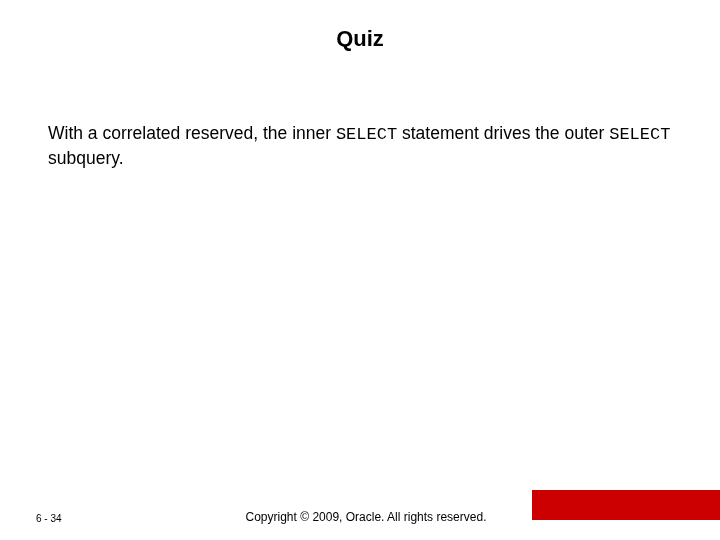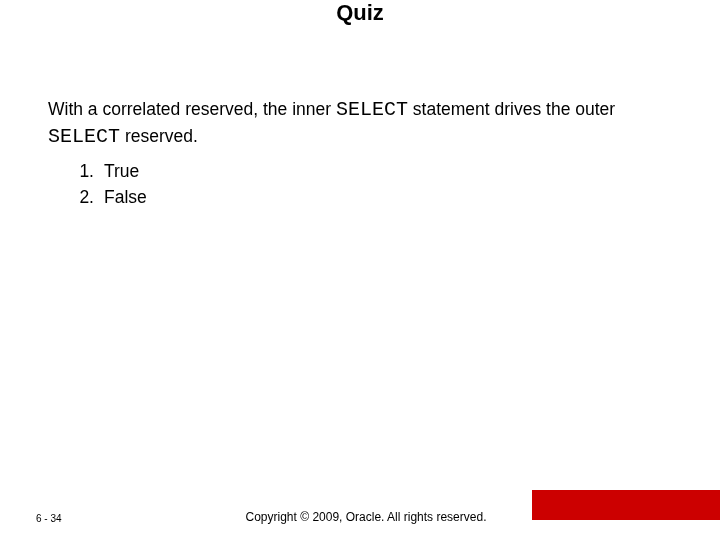--- a/index.html
+++ b/index.html
@@ -1,48 +1,40 @@
 <!DOCTYPE html>
 <html><head>
 <meta charset="utf-8">
 <style>
   * { margin: 0; padding: 0; box-sizing: border-box; }
   html, body { width: 720px; height: 540px; font-family: Arial, Helvetica, sans-serif; background: #fff; color: #000; }
   .slide { width: 720px; height: 540px; position: relative; }
-  .title { text-align: center; font-weight: bold; font-size: 22px; }
+  .title { text-align: center; font-weight: bold; font-size: 22px; padding-top: 26px; }
   .body { padding: 70px 48px 0 48px; font-size: 17.5px; line-height: 1.35; }
   .question { margin-bottom: 10px; }
-  .code { font-family: "Courier New", Courier, monospace; font-size: 20px; }
+  .code { font-family: "Courier New", Courier, monospace; font-size: 17px; }
   .options { list-style: none; padding-left: 24px; }
   .options li { margin: 2px 0; }
   .opt-num { display: inline-block; width: 22px; text-align: right; margin-right: 10px; }
   .footer { position: absolute; left: 0; right: 0; bottom: 0; height: 50px; }
   .redbar { position: absolute; right: 0; bottom: 20px; width: 188px; height: 30px; background: #c00; display: flex; align-items: center; justify-content: center; }
   .oracle-logo { color: #fff; font-weight: bold; font-family: Liberation Sans, sans-serif; font-size: 16px; letter-spacing: 1px; margin-top: 47px; }
   .pagenum { position: absolute; left: 36px; bottom: 16px; font-size: 10px; }
   .copyright { position: absolute; left: 12px; right: 0; bottom: 16px; text-align: center; font-size: 12px; }
 </style>
 </head>
 <body>
 
 <div class="slide">
   <div class="title">Quiz</div>
 
   <div class="body">
     <div class="question">
-      <span>With a correlated reserved, the inner </span><span class="code">SELECT</span><span> statement drives the outer </span><span class="code">SELECT</span><span> reserved.</span>
+      <span>With a correlated reserved, the inner </span><span class="code">SELECT</span><span> statement drives the outer </span><span class="code">SELECT</span><span> subquery.</span>
     </div>
-    <ul class="options">
-      <li>
-        <span class="opt-num">1.</span><span>True</span>
-      </li>
-      <li>
-        <span class="opt-num">2.</span><span>False</span>
-      </li>
-    </ul>
   </div>
 
   <div class="footer">
     <div class="redbar">
       <span class="oracle-logo">ORACLE</span>
     </div>
     <div class="pagenum">6 - 34</div>
     <div class="copyright">Copyright © 2009, Oracle. All rights reserved.</div>
   </div>
 </div>

